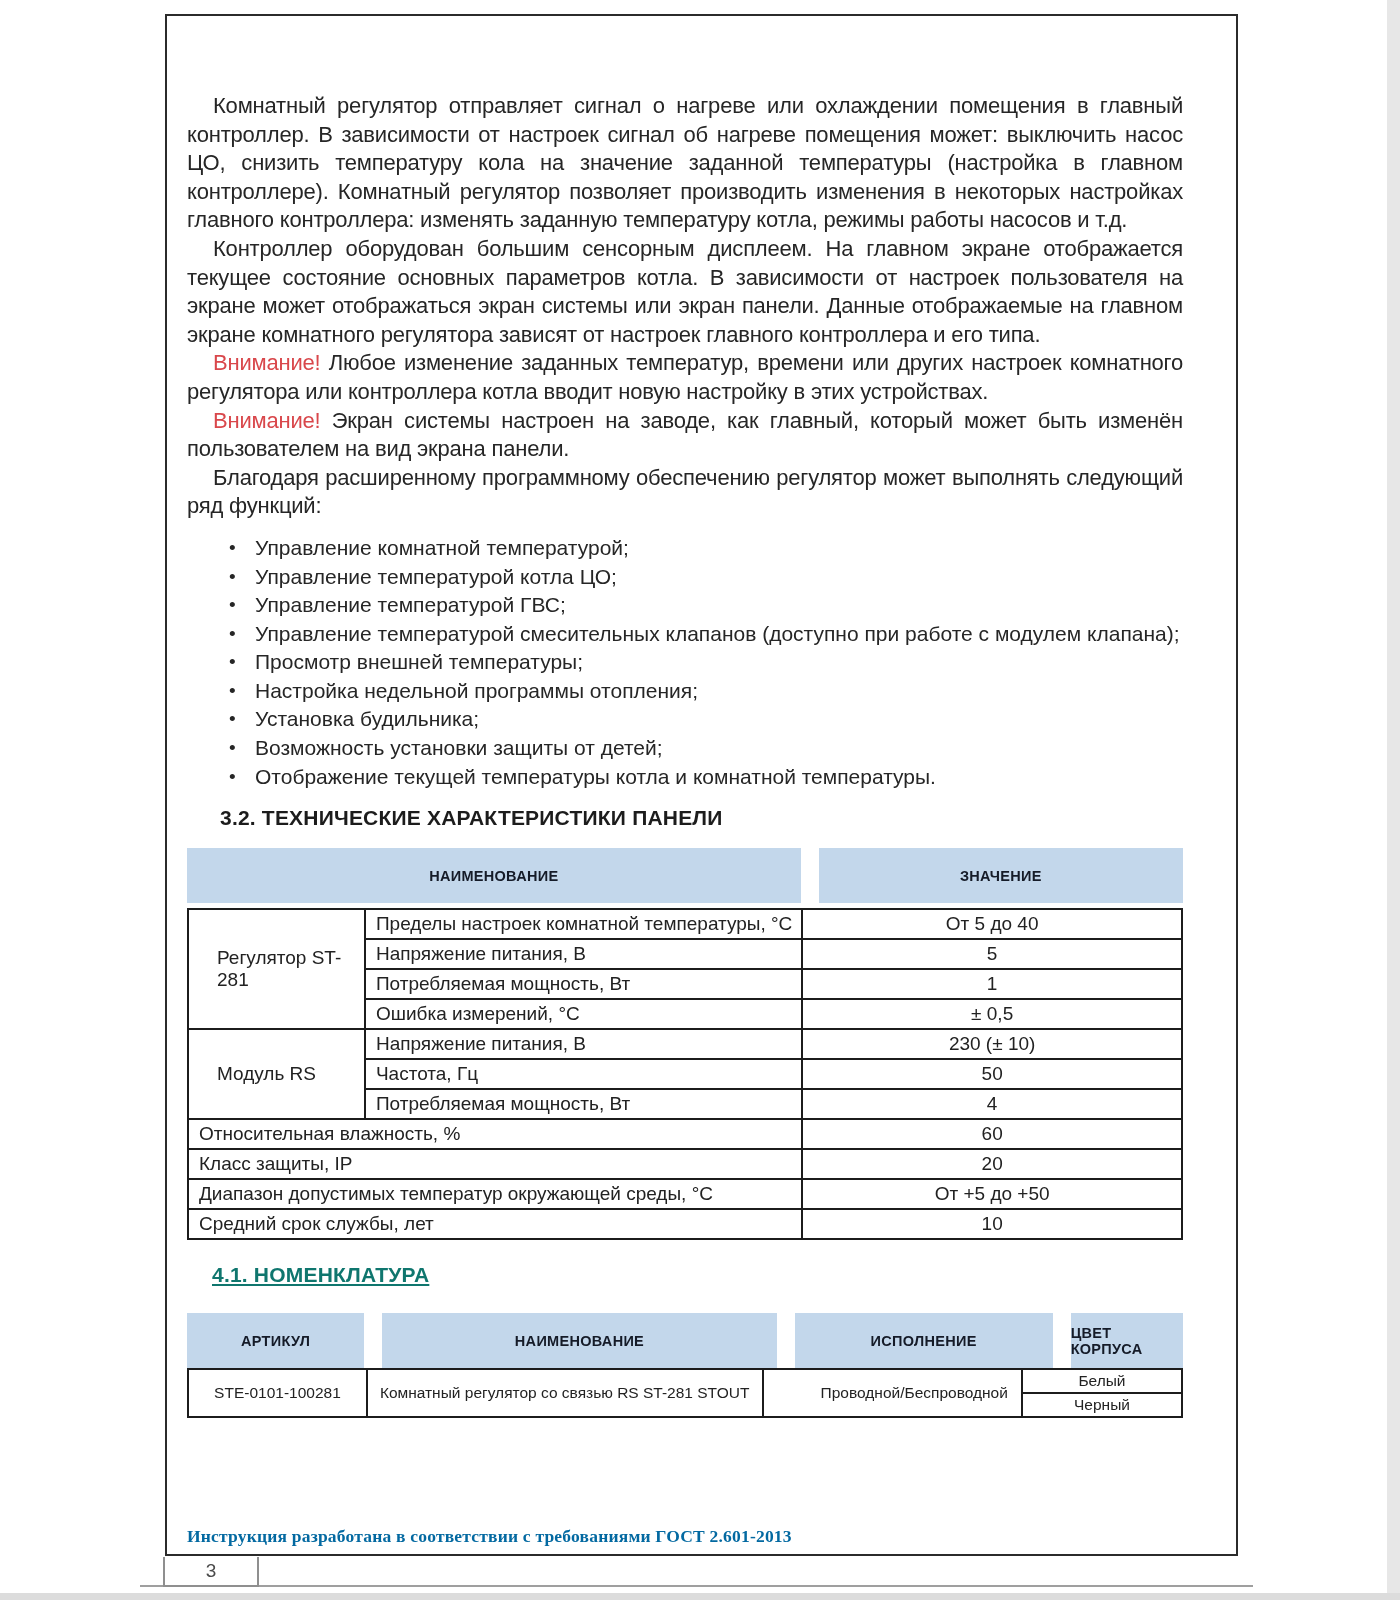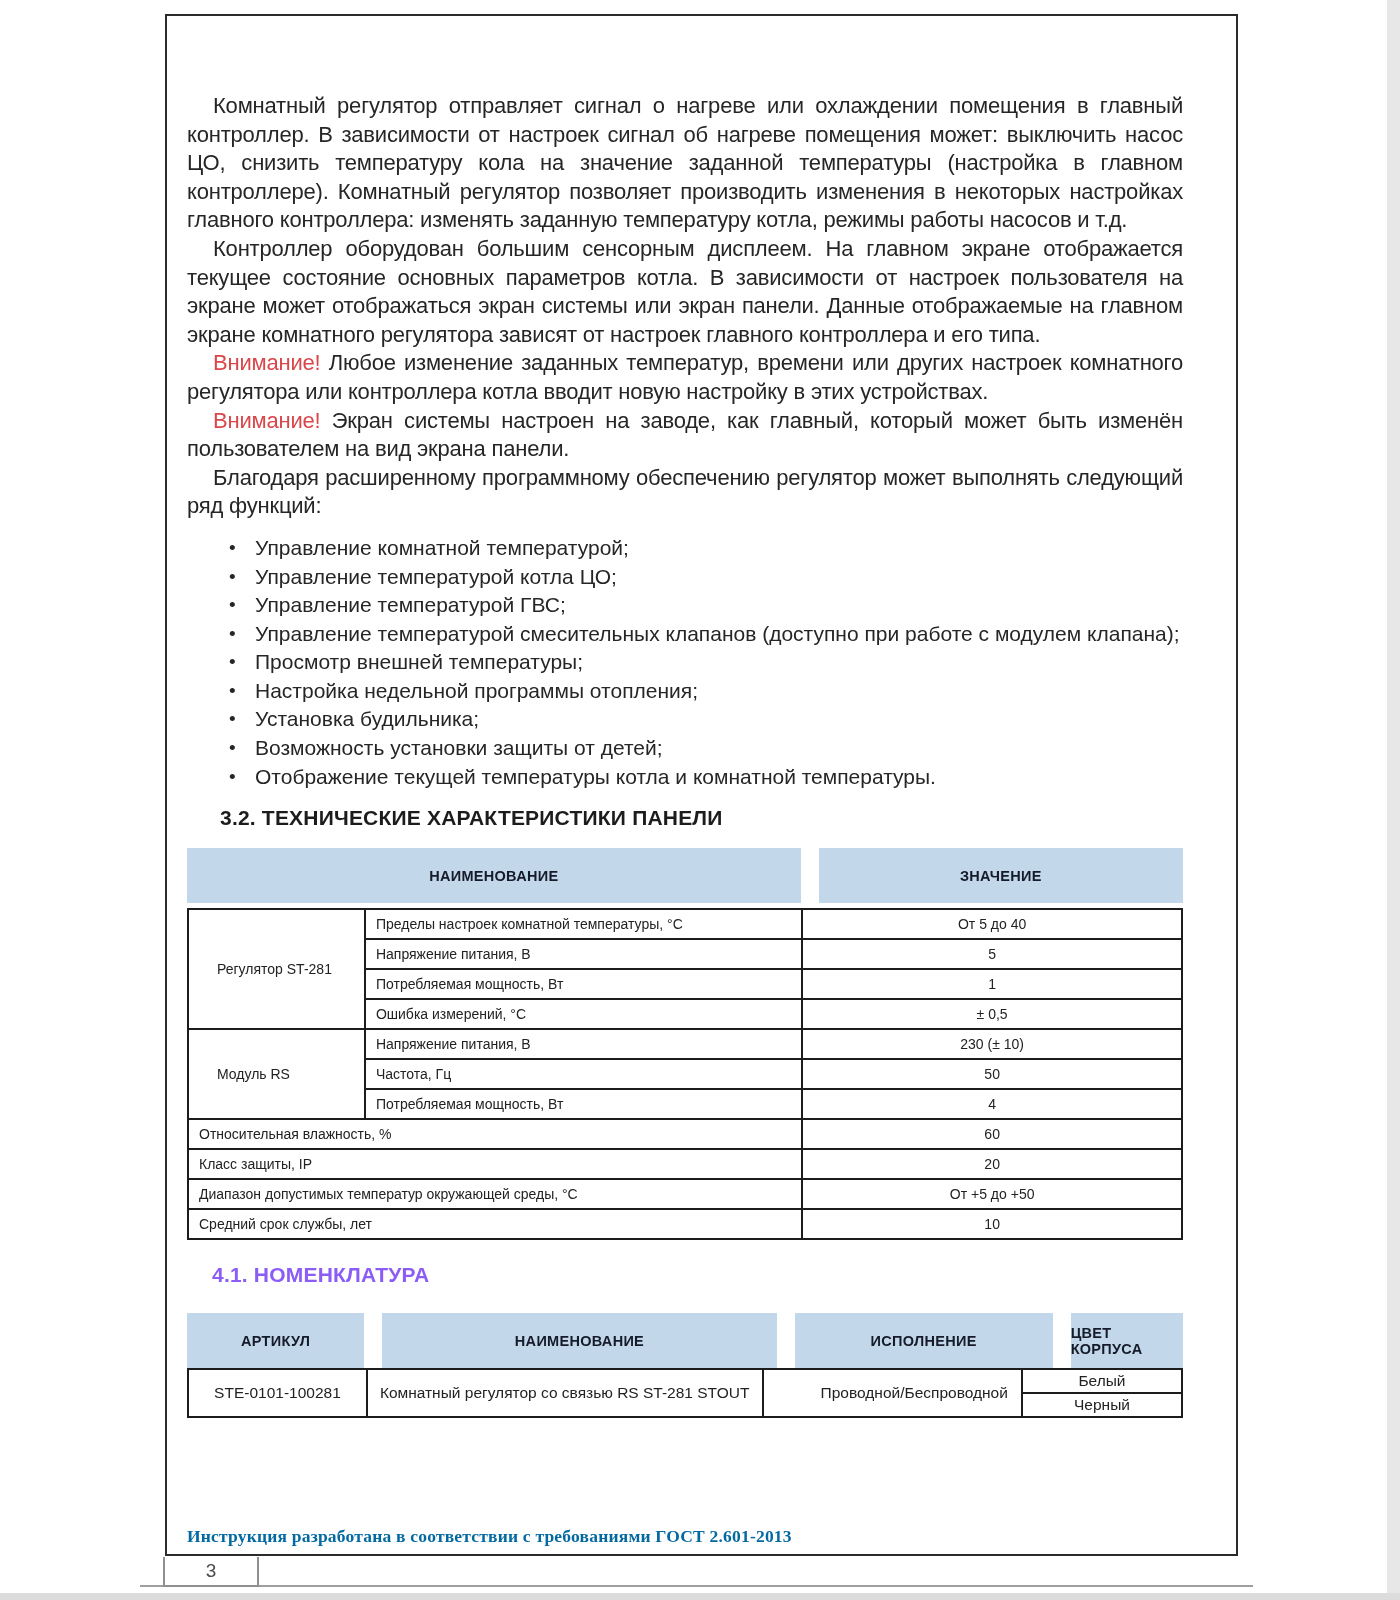--- a/index.html
+++ b/index.html
@@ -18,36 +18,36 @@
     font-size:22px; line-height:28.6px; text-align:justify; text-indent:26px;
     color:#262626; letter-spacing:-0.2px;
   }
   .warn { color:#d9474b; }
 
   .bullets { margin:13px 0 0 0; padding:0 0 0 68px; list-style:none; }
   .bullets li { font-size:21px; line-height:28.6px; position:relative; white-space:nowrap; }
   .bullets li::before { content:"\2022"; position:absolute; left:-26px; font-size:19px; }
 
   .sec-head-32 { margin:15px 0 0 33px; font-size:21px; font-weight:bold; color:#1c1c1c; letter-spacing:0.2px; }
-  .sec-head-41 { margin:23px 0 0 25px; font-size:21px; font-weight:bold; color:#8b5cf6; letter-spacing:0.2px; }
+  .sec-head-41 { margin:23px 0 0 25px; font-size:21px; font-weight:bold; color:#0f766e; letter-spacing:0.2px;text-decoration:underline; }
 
   .tbl-header { display:flex; gap:18px; }
   .spec-header { margin-top:18px; height:55px; }
   .nomen-header { margin-top:26px; height:55px; }
   .hcell {
     background:#c3d7eb; display:flex; align-items:center; justify-content:center;
     font-size:14.5px; font-weight:bold; color:#151b28; letter-spacing:0.3px;
   }
   .h-name  { width:calc(61.8% - 2px); }
   .h-value { flex:1; }
   .n1 { width:calc(18% - 2px); } .n2 { width:calc(39.8% - 2px); } .n3 { width:calc(26.1% - 2px); } .n4 { flex:1; }
 
   table { width:100%; border-collapse:collapse; table-layout:fixed; }
   .spec-table { margin-top:5px; }
-  .spec-table td { border:2px solid #1c1c1c; font-size:14px; height:30px; color:#222; }
+  .spec-table td { border:2px solid #1c1c1c; font-size:19px; height:30px; color:#222; }
   .spec-table .c1 { width:17.8%; } .spec-table .c2 { width:44%; } .spec-table .c3 { width:38.2%;margin-left:20px; }
   td.group { padding-left:28px;margin-top:12px; }
   td.param { padding-left:10px; }
   td.val   { text-align:center; }
 
   .banner {
     margin-top:29px; width:calc(100% + 28px); height:34px; background:#bcd4ea;
     display:flex; align-items:center; justify-content:center;
     font-size:23px; font-weight:bold; color:#1b2531; letter-spacing:0.2px;
   }

